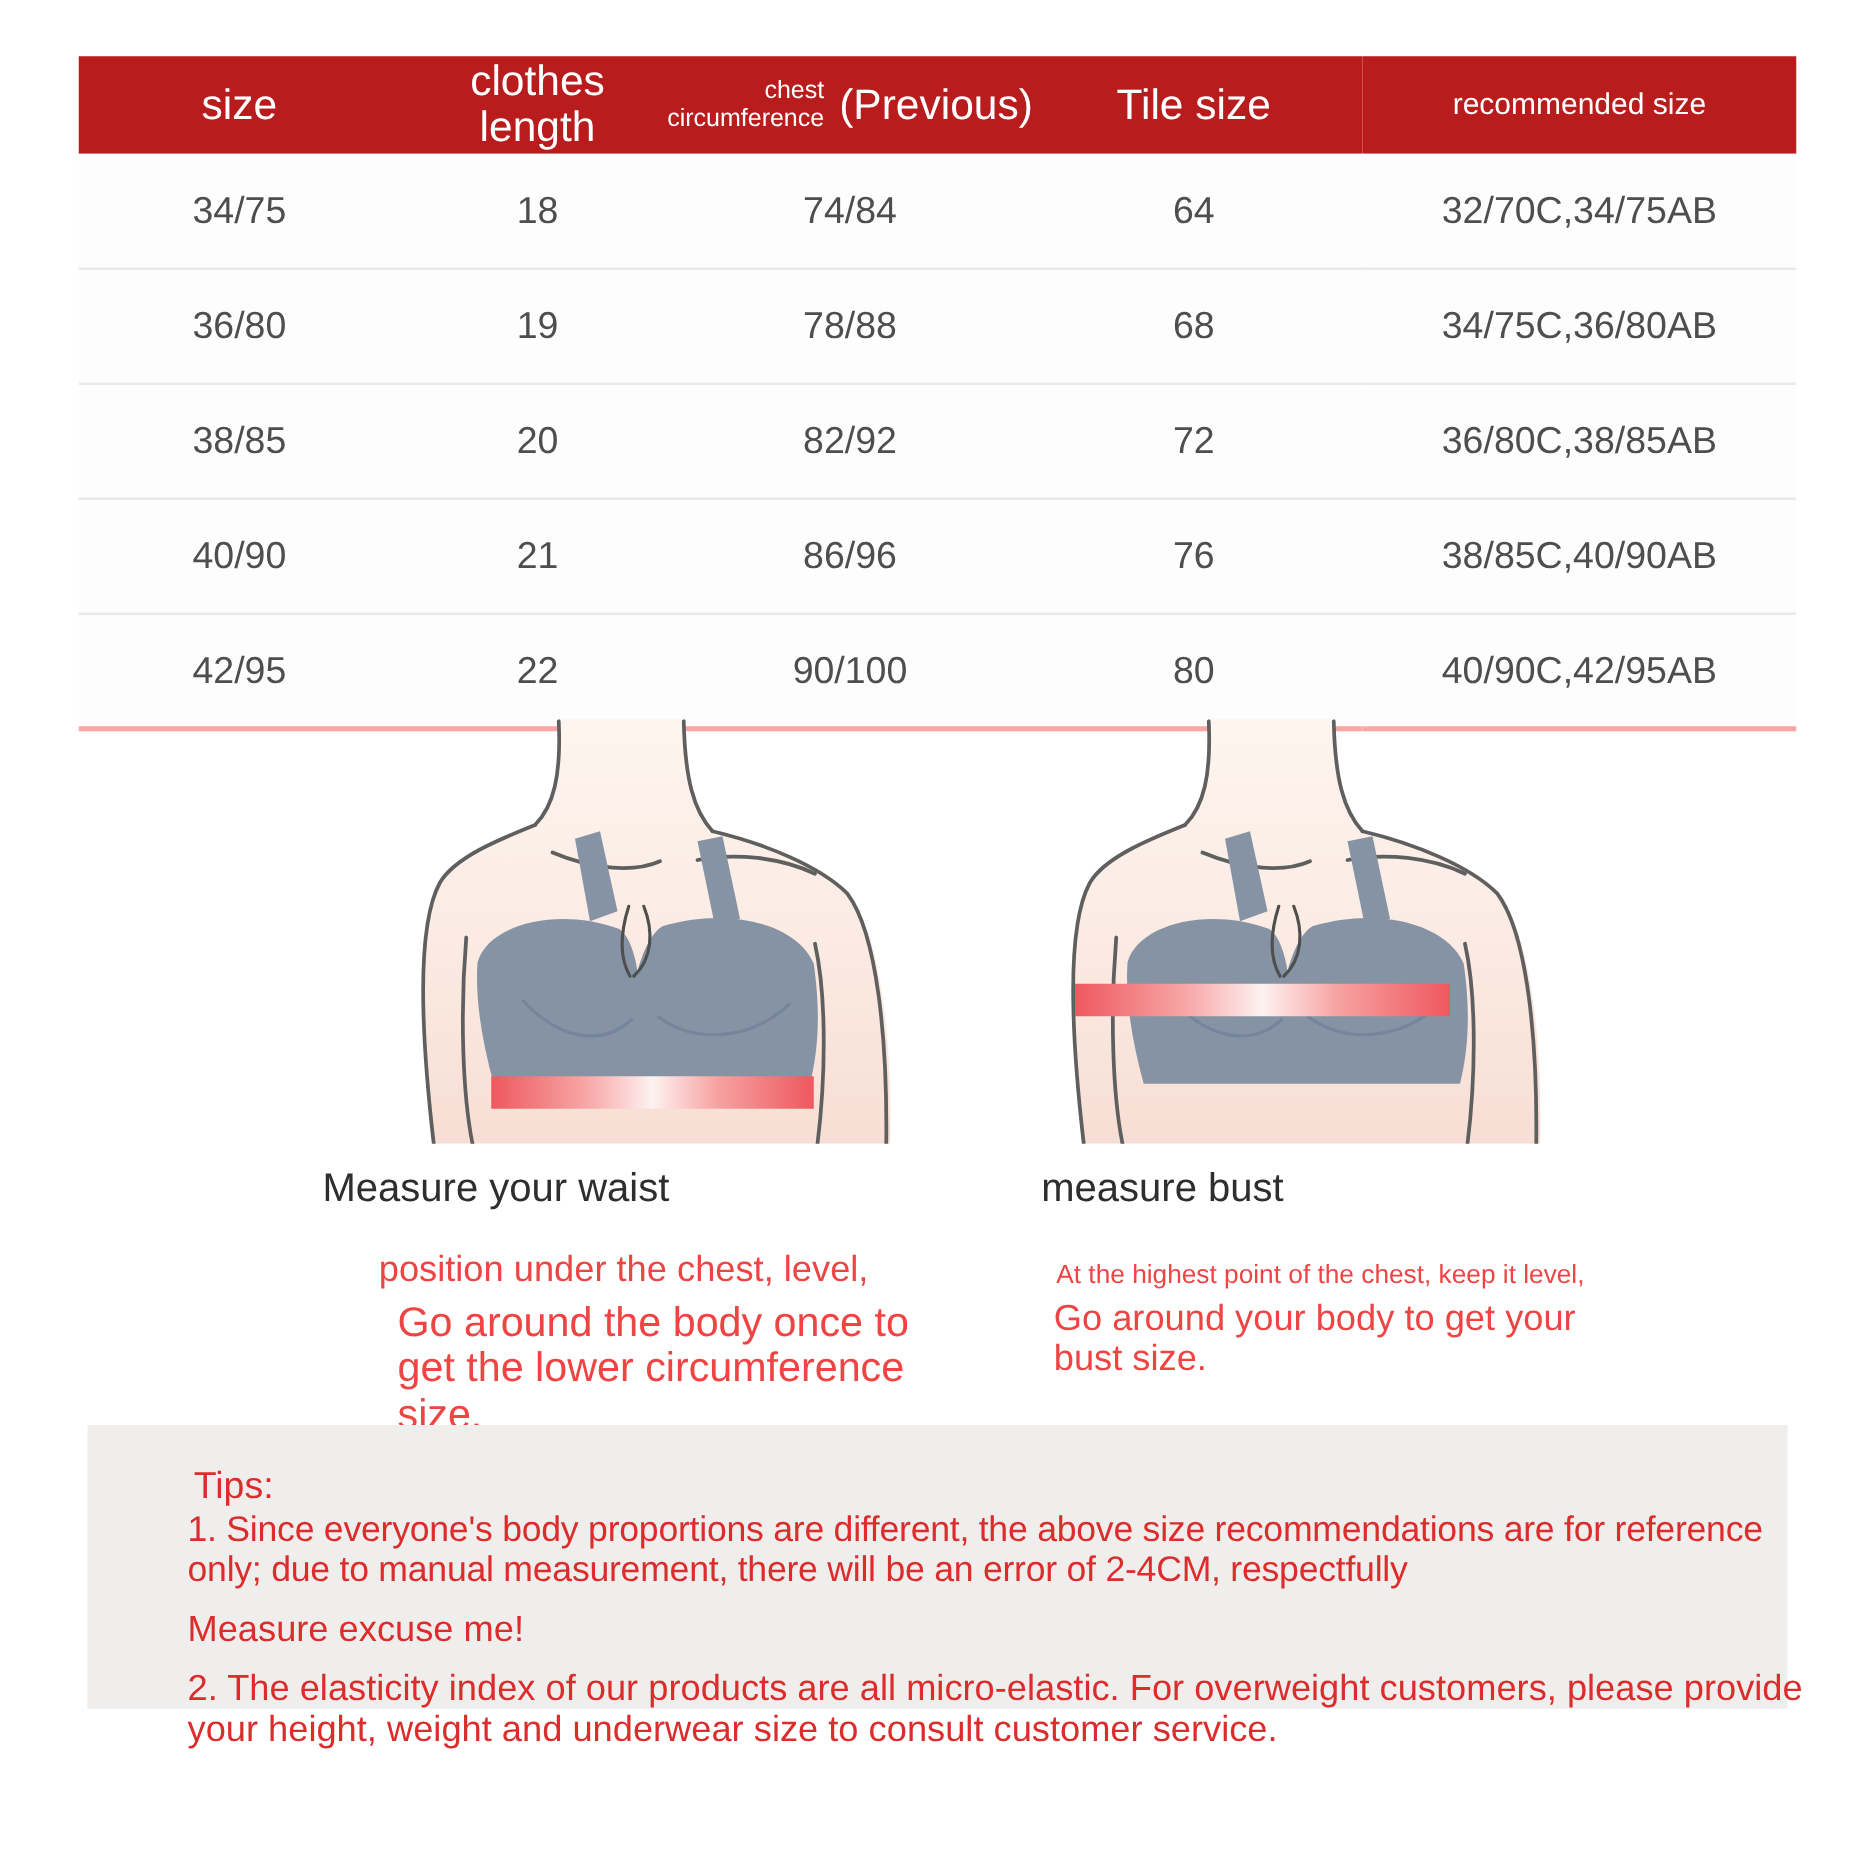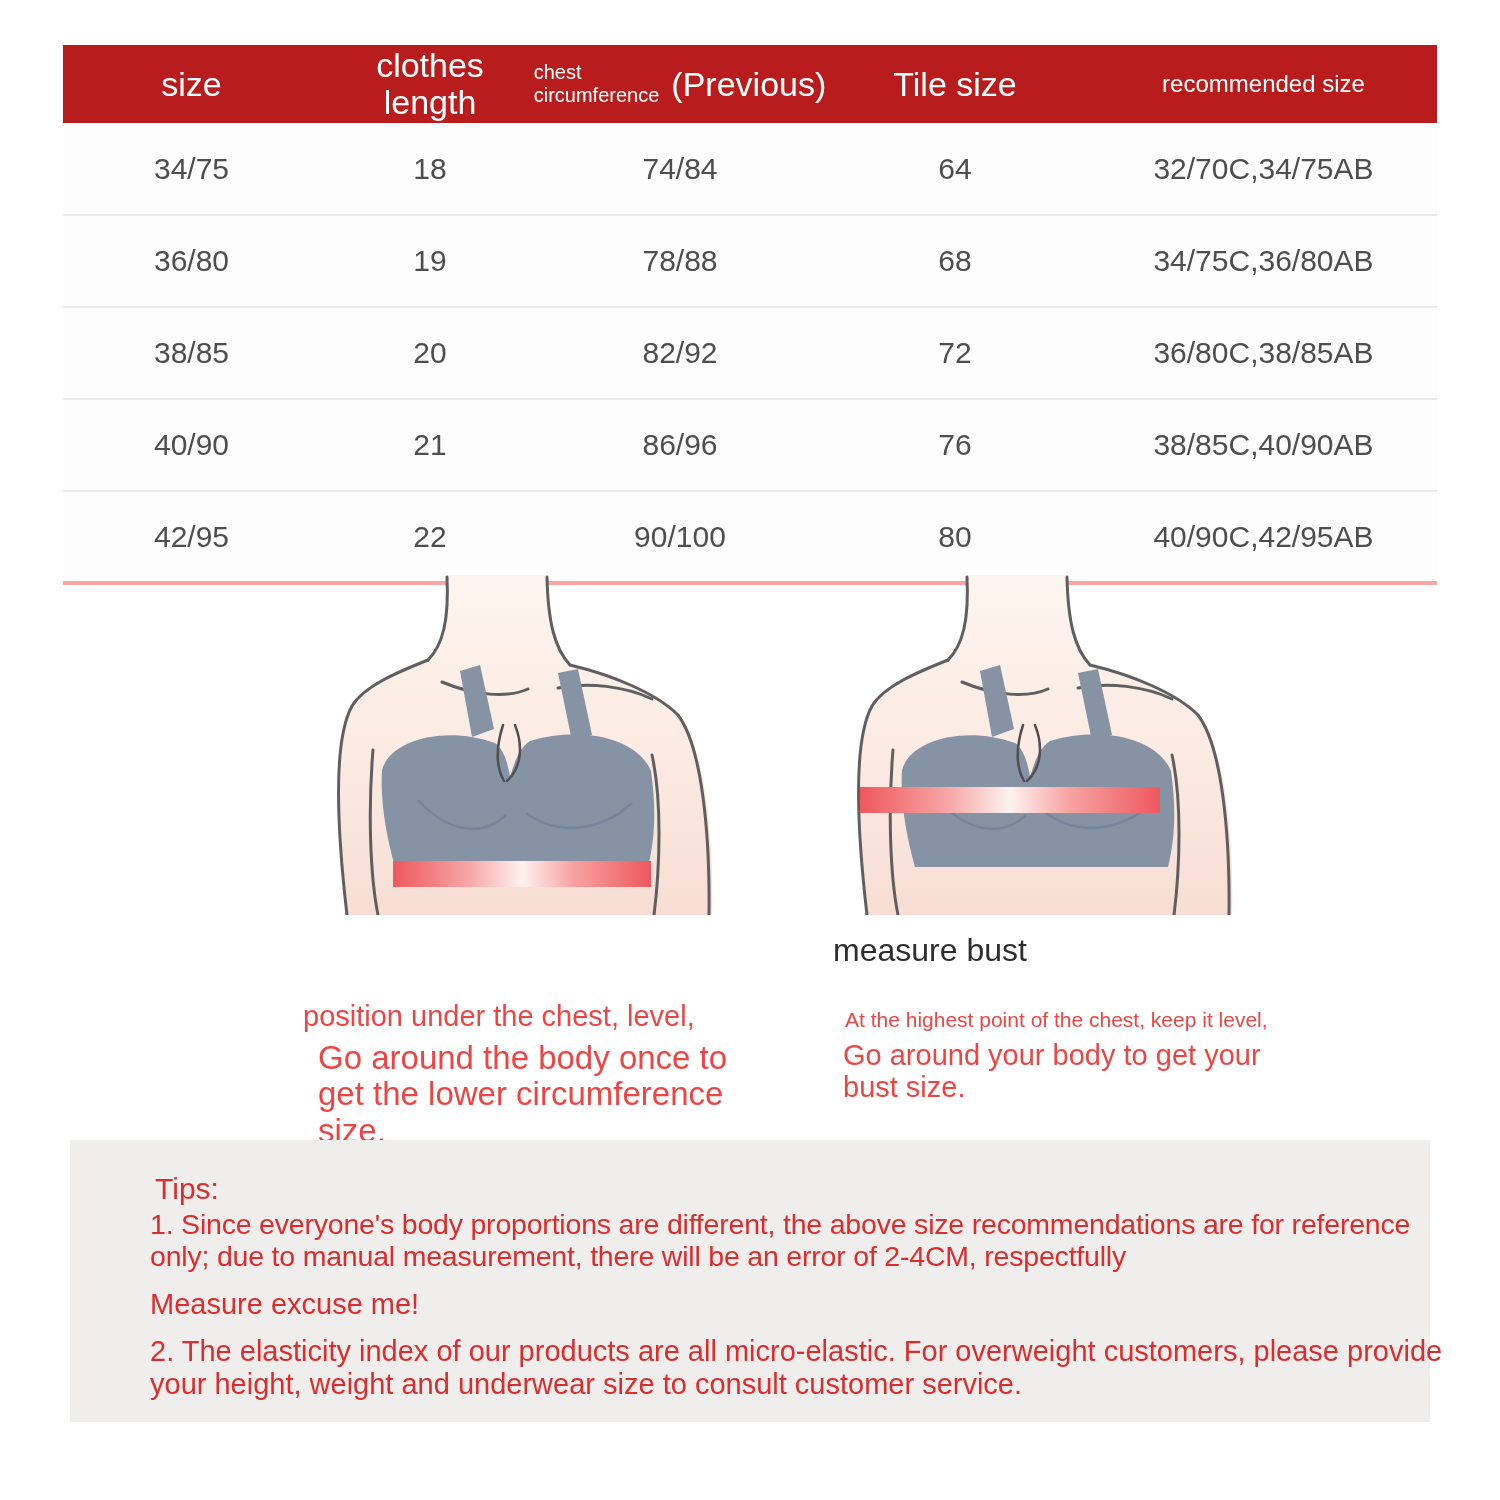--- a/index.html
+++ b/index.html
@@ -14,21 +14,21 @@
     position:absolute; left:63px; top:45px; width:1374px;
     border-collapse:collapse; table-layout:fixed;
   }
   #size-table thead th {
     background:#b91c1c; color:#ffffff; height:78px;
     font-weight:400; vertical-align:middle; text-align:center;
   }
   .th-size   { font-size:34px; }
   .th-clothes .stack span { display:block; font-size:34px; line-height:1.08; text-align:center; }
   .th-chest .chest-wrap { display:flex; align-items:center; justify-content:center; gap:12px; }
-  .th-chest .chest-small span { display:block; font-size:20px; line-height:1.15; text-align:left; }
+  .th-chest .chest-small span { display:block; font-size:20px; line-height:1.15; text-align:right; }
   .th-chest .chest-prev { font-size:34px; }
   .th-tile  { font-size:34px; }
   .th-rec   { font-size:24px; }
 
   #size-table tbody td {
     height:92px; text-align:center; vertical-align:middle;
     font-size:30px; color:#4e4e4e; background:#fdfdfd;
     border-bottom:2px solid #e9e9e9;
   }
   #size-table tbody tr:last-child td { border-bottom:4px solid #fca5a5; }
@@ -43,21 +43,21 @@
   #waist-title { left:258px; top:932px; }
   #bust-title  { left:833px; top:932px; }
   .cap-line  { position:absolute; color:#ef4444; }
   #waist-line1 { left:303px; top:1000px; font-size:29px; }
   #waist-line2 { left:318px; top:1040px; width:452px; font-size:33px; line-height:1.1; }
   #bust-line1  { left:845px; top:1008px; font-size:21px; }
   #bust-line2  { left:843px; top:1040px; width:470px; font-size:29px; line-height:1.1; }
 
   
   #tips-box {
-    position:absolute; left:70px; top:1140px; width:1360px; height:282px;
+    position:absolute; left:70px; top:1140px; width:1360px; height:227px;
     background:#efeeed;
   }
   #tips-box .tip { position:absolute; color:#dd2c2c; }
   #tips-heading { left:85px; top:32px; font-size:30px; }
   #tips-item1   { left:80px; top:69px;  width:1285px; font-size:28.5px; line-height:1.12; letter-spacing:-0.2px; }
   #tips-note    { left:80px; top:148px; font-size:29px; }
   #tips-item2   { left:80px; top:195px; width:1300px; font-size:29px; line-height:1.13; }
 </style>
 </head>
 <body>
@@ -183,20 +183,21 @@
   <svg class="figure" id="fig-waist" viewBox="0 0 430 340">
     <use href="#torso" xlink:href="#torso"></use>
     <rect x="93" y="286" width="258" height="26" fill="url(#bandG)"></rect>
   </svg>
 
   <svg class="figure" id="fig-bust" viewBox="0 0 430 340">
     <use href="#torso" xlink:href="#torso"></use>
     <rect x="40" y="212" width="300" height="26" fill="url(#bandG)"></rect>
   </svg>
 
+  <div class="cap-title" id="waist-title">Measure your waist</div>
   <div class="cap-line" id="waist-line1">position under the chest, level,</div>
   <div class="cap-line" id="waist-line2">Go around the body once to get the lower circumference size.</div>
 
   <div class="cap-title" id="bust-title">measure bust</div>
   <div class="cap-line" id="bust-line1">At the highest point of the chest, keep it level,</div>
   <div class="cap-line" id="bust-line2">Go around your body to get your bust size.</div>
 
   <div id="tips-box">
     <div class="tip" id="tips-heading">Tips:</div>
     <div class="tip" id="tips-item1">1. Since everyone's body proportions are different, the above size recommendations are for reference only; due to manual measurement, there will be an error of 2-4CM, respectfully</div>

